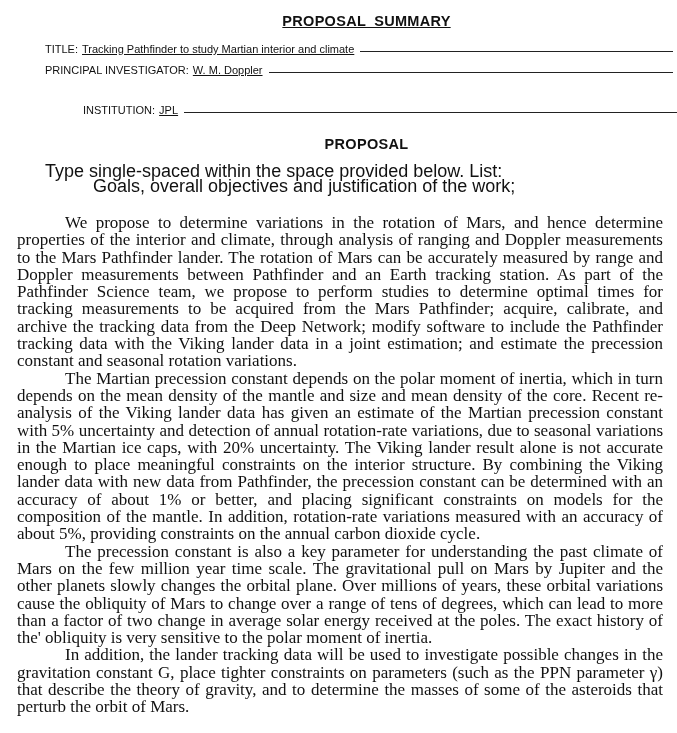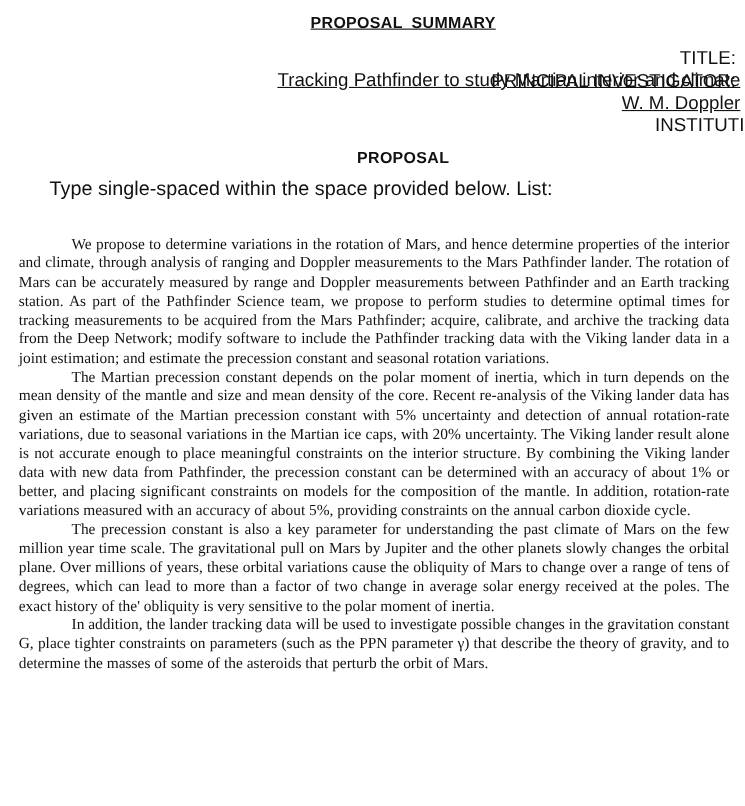--- a/index.html
+++ b/index.html
@@ -11,41 +11,41 @@
     .serif { font-family: "Liberation Serif", "DejaVu Serif", serif; }
 
     .heading {
       position: absolute; left: 0; width: 677px; text-align: center;
       font-weight: bold; font-size: 14.5px; letter-spacing: 0.3px;
     }
     #proposal-summary { top: 13px; text-decoration: underline; word-spacing: 4px; }
     #abstract-heading { top: 136px; }
 
     .field-line {
-      position: absolute; left: 17px; width: 628px; font-size: 17px;
-      display: flex; align-items: flex-end; white-space: nowrap; flex-direction: column;
+      position: absolute; left: 17px; width: 628px; font-size: 11px;
+      display: flex; align-items: center; white-space: nowrap;
     }
     .field-line .label { margin-right: 4px; }
     .field-line .value { text-decoration: underline; }
     .field-line .rule {
       flex: 1; border-bottom: 1px solid #222; margin-left: 6px; height: 1px;
       position: relative; top: 2px;
     }
     #title-line { top: 43px; }
     #pi-line { top: 64px; }
     #inst-line { top: 104px; margin-left: 38px; }
 
     .instructions {
       position: absolute; left: 17px; top: 164px; font-size: 18px; line-height: 15px;
     }
     .instructions .indent { padding-left: 48px; }
 
     .body-text {
       position: absolute; left: 17px; top: 211px; width: 646px;
-      font-size: 14px; line-height: 17.3px; text-align: justify;
+      font-size: 17px; line-height: 17.3px; text-align: justify;
     }
     .body-text p { margin: 0; text-indent: 48px; }
     .body-text p:first-child { padding-top: 3px; }
   </style>
 </head>
 <body>
 
 <div id="proposal-summary" class="heading sans">PROPOSAL SUMMARY</div>
 
 <div id="title-line" class="field-line sans">
@@ -63,20 +63,21 @@
 <div id="inst-line" class="field-line sans">
   <span class="label">INSTITUTION:</span>
   <span class="value">JPL</span>
   <span class="rule"></span>
 </div>
 
 <div id="abstract-heading" class="heading sans">PROPOSAL</div>
 
 <div class="instructions sans">
   <div>Type single-spaced within the space provided below.  List:</div>
+  <div class="indent">Goals, overall objectives and justification of the work;</div>
 </div>
 
 <div class="body-text serif">
   <p>We propose to determine variations in the rotation of Mars, and hence determine properties of the interior and climate, through analysis of ranging and Doppler measurements to the Mars Pathfinder lander.  The rotation of Mars can be accurately measured by range and Doppler measurements between Pathfinder and an Earth tracking station.  As part of the Pathfinder Science team, we propose to perform studies to determine optimal times for tracking measurements to be acquired from the Mars Pathfinder;  acquire, calibrate, and archive the tracking data from the Deep Network;  modify software to include the Pathfinder tracking data with the Viking lander data in a joint estimation;  and estimate the precession constant and seasonal rotation variations.</p>
   <p>The Martian precession constant depends on the polar moment of inertia, which in turn depends on the mean density of the mantle and size and mean density of the core.  Recent re-analysis of the Viking lander data has given an estimate of the Martian precession constant with 5% uncertainty and detection of annual rotation-rate variations, due to seasonal variations in the Martian ice caps, with 20% uncertainty.  The Viking lander result alone is not accurate enough to place meaningful constraints on the interior structure.  By combining the Viking lander data with new data from Pathfinder, the precession constant can be determined with an accuracy of about 1% or better, and placing significant constraints on models for the composition of the mantle.  In addition, rotation-rate variations measured with an accuracy of about 5%, providing constraints on the annual carbon dioxide cycle.</p>
   <p>The precession constant is also a key parameter for understanding the past climate of Mars on the few million year time scale.  The gravitational pull on Mars by Jupiter and the other planets slowly changes the orbital plane.  Over millions of years, these orbital variations cause the obliquity of Mars to change over a range of tens of degrees, which can lead to more than a factor of two change in average solar energy received at the poles.  The exact history of the' obliquity is very sensitive to the polar moment of inertia.</p>
   <p>In addition, the lander tracking data will be used to investigate possible changes in the gravitation constant G, place tighter constraints on parameters (such as the PPN parameter γ) that describe the theory of gravity, and to determine the masses of some of the asteroids that perturb the orbit of Mars.</p>
 </div>
 
 </body></html>

